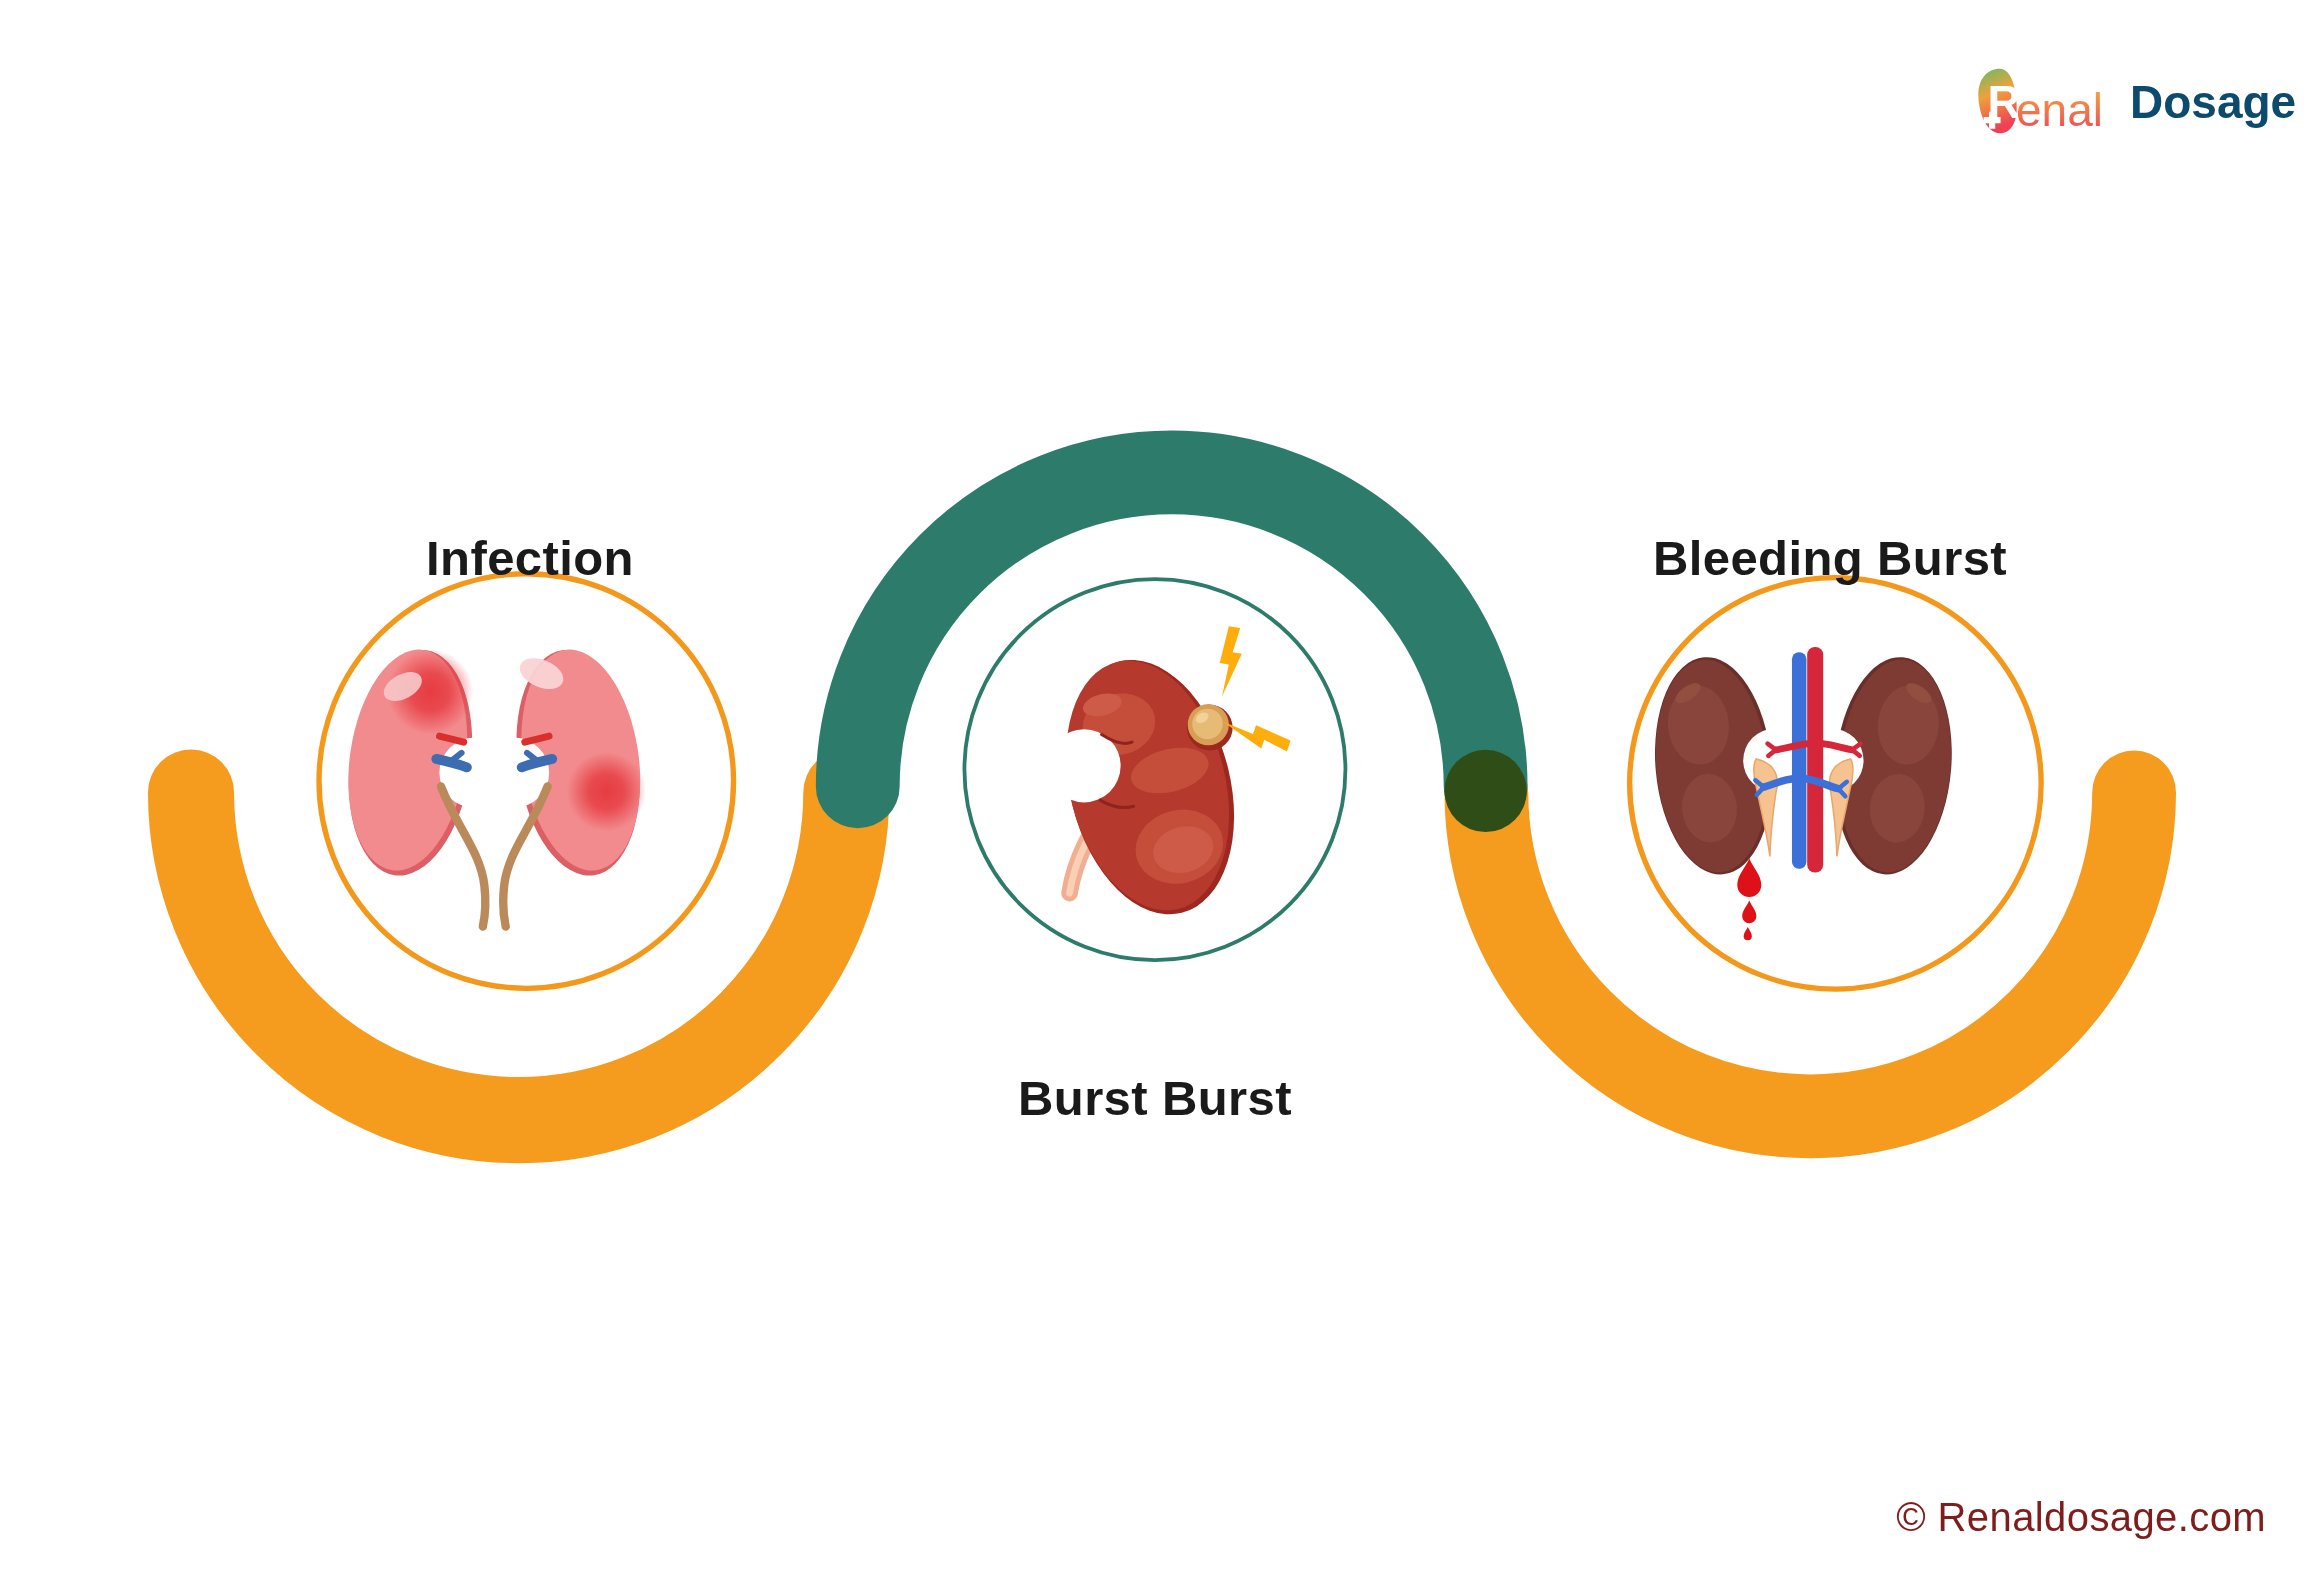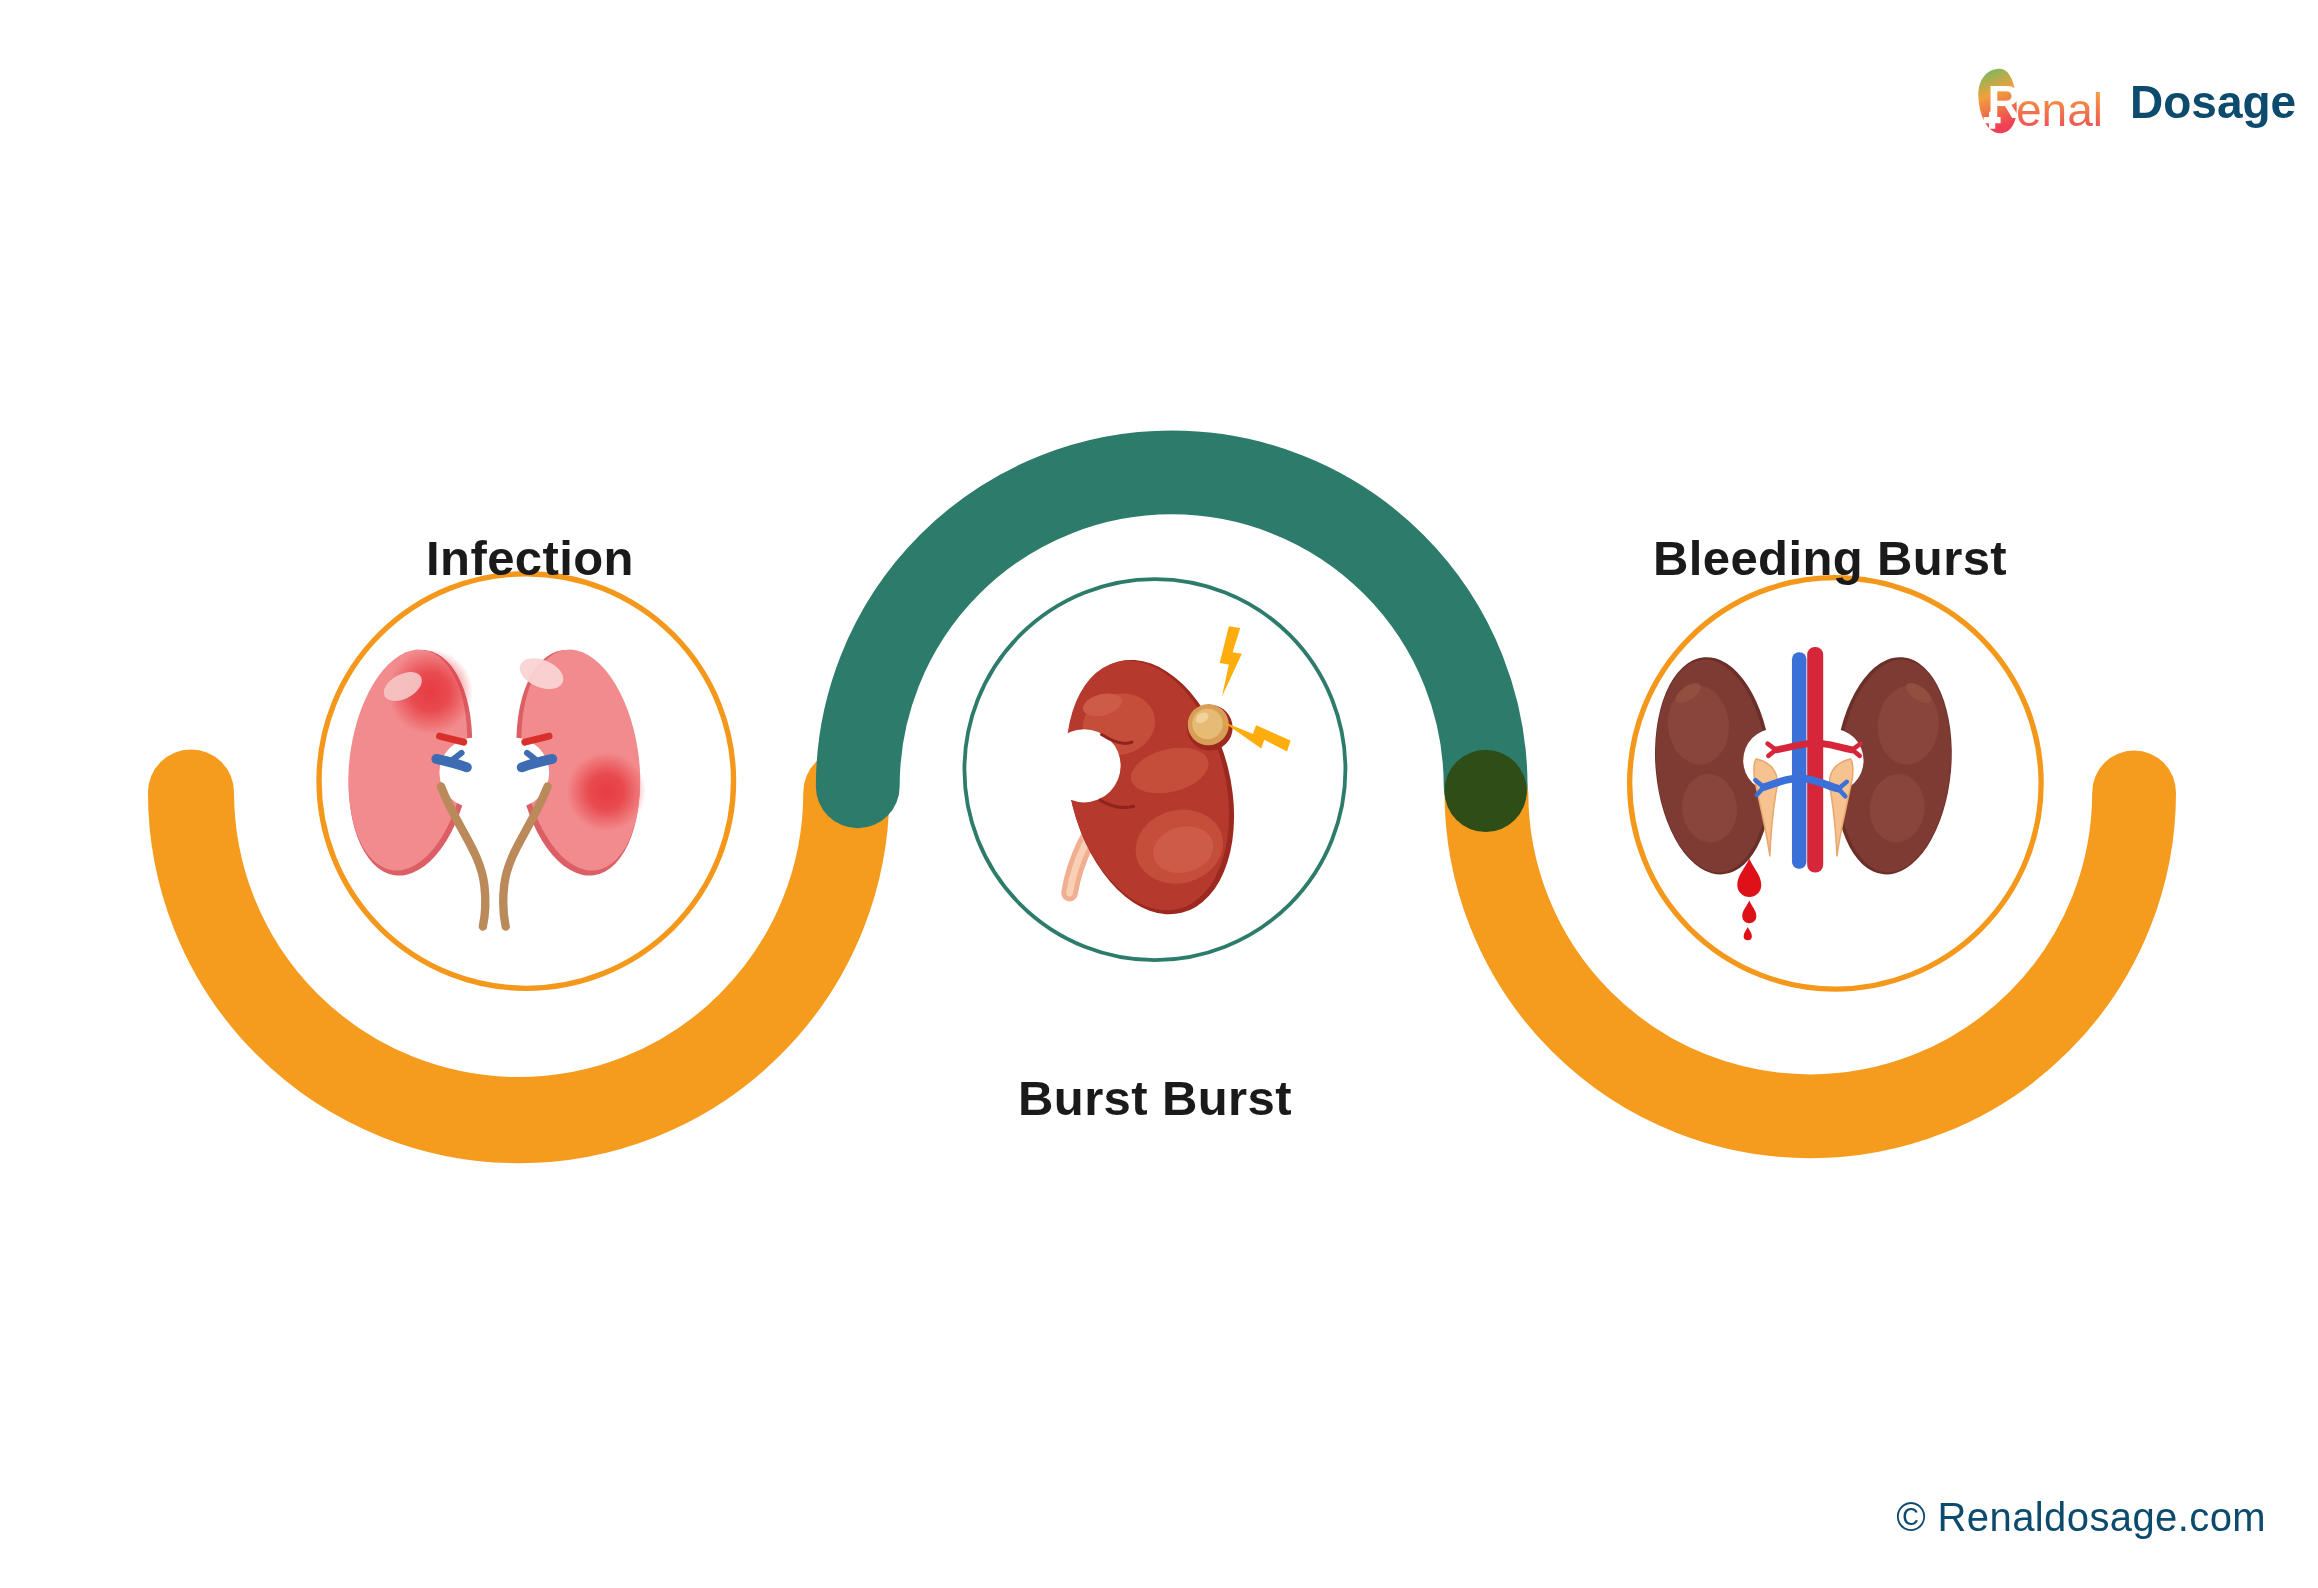--- a/index.html
+++ b/index.html
@@ -12,21 +12,21 @@
   #label-burst{left:888px;top:1032px;}
   #label-bleeding{left:1563px;top:492px;}
   .logo{position:absolute;left:1976px;top:66px;width:328px;height:73px;}
   .logo .bean{position:absolute;left:0;top:1.5px;}
   .logo-r{position:absolute;left:11.4px;top:9.1px;font-size:46px;font-weight:600;color:#ffffff;}
   .logo-enal{position:absolute;left:40px;top:9.1px;font-size:46px;font-weight:500;
              background:linear-gradient(180deg,#F6A63E 10%,#ED4A58 90%);
              -webkit-background-clip:text;background-clip:text;color:transparent;margin-top:8px;}
   .logo-dosage{position:absolute;left:142px;top:9.1px;font-size:46px;font-weight:700;color:#0c4a6e;margin-left:12px;}
   .copyright{position:absolute;right:53px;top:1495px;font-size:40px;font-weight:400;
-             color:#0c4a6e;letter-spacing:0.4px;}
+             color:#7f1d1d;letter-spacing:0.4px;}
 </style>
 </head>
 <body>
 
 <div class="canvas">
 
   <svg class="art" width="2319" height="1588" viewBox="0 0 3042 2084">
     <defs>
       <radialGradient id="spotGrad">
         <stop offset="0%" stop-color="#E5353B" stop-opacity="0.92"></stop>

